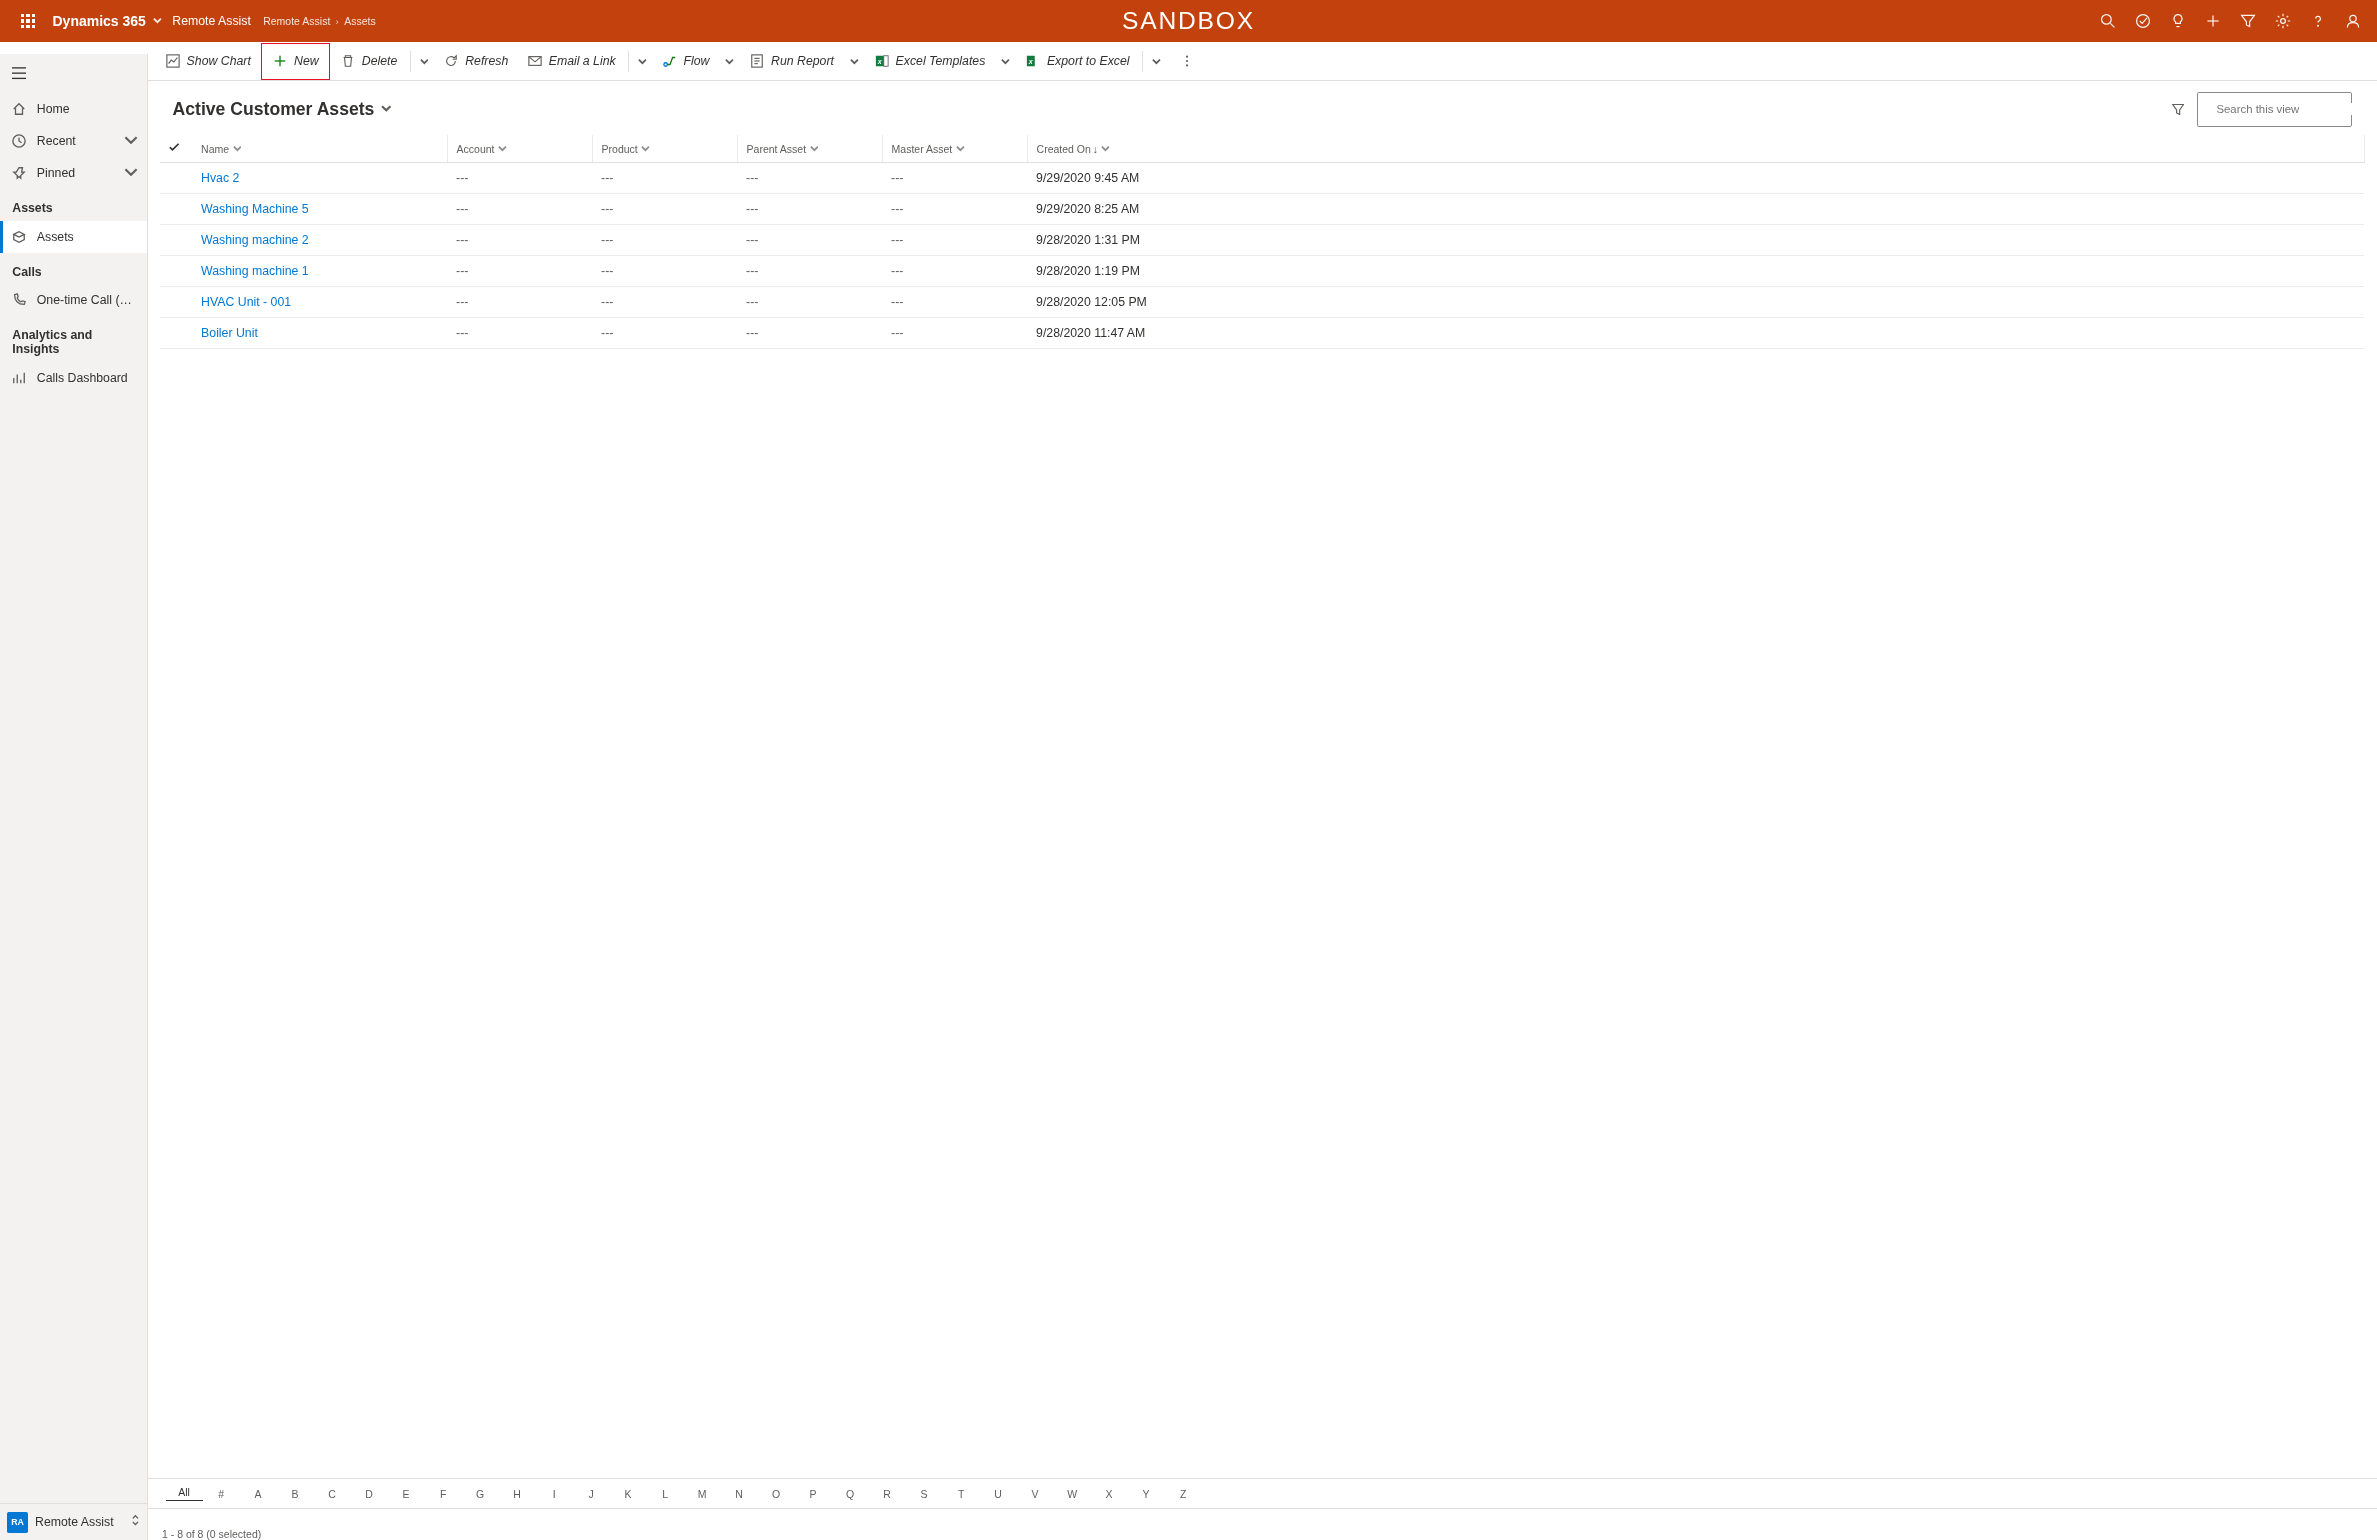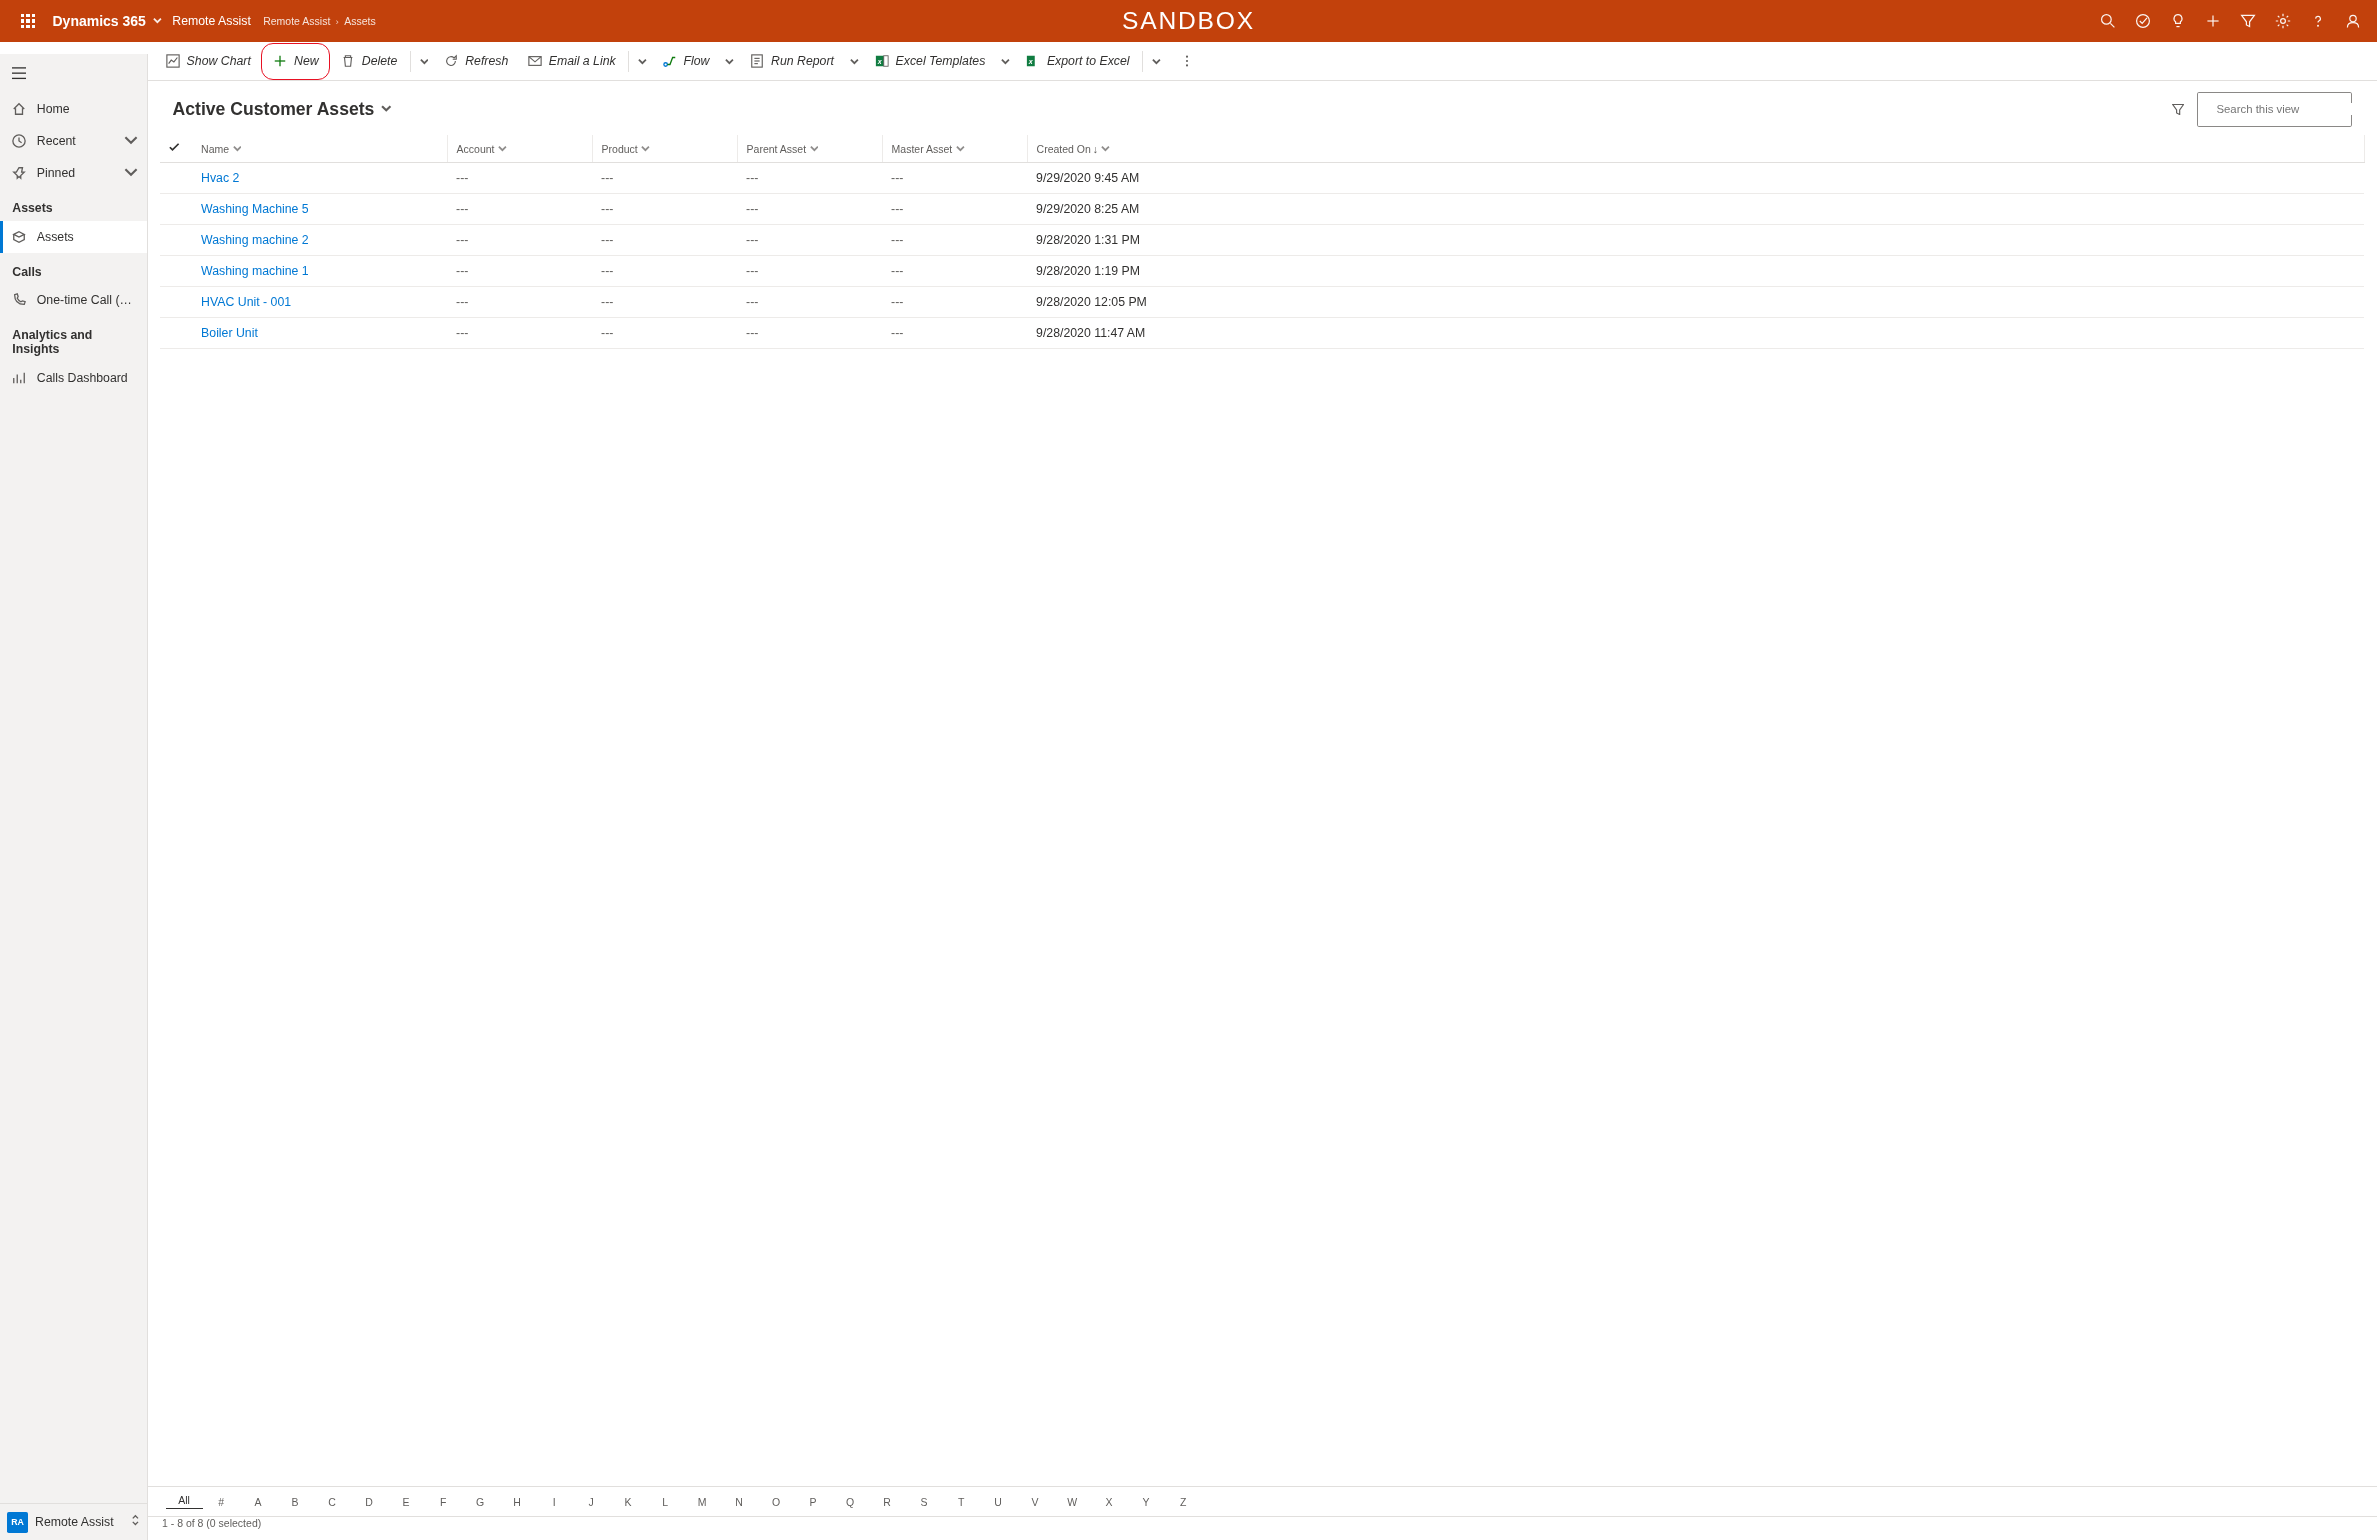--- a/index.html
+++ b/index.html
@@ -45,21 +45,21 @@
     
     .main { flex:1; display:flex; flex-direction:column; min-width:0; }
     
     
     .cmd-bar { height: 39px; border-bottom: 0.9px solid #e1dfdd; display:flex; align-items:center; padding: 0 8.8px; gap:1.8px;font-style:italic; }
     .cmd-btn { height: 28px; display:flex; align-items:center; padding: 0 8.8px; gap:7px; cursor:pointer; font-size:12.3px; color:#323130; border-radius:1.8px; }
     .cmd-btn svg { width:14px; height:14px; }
     .cmd-sep { width:0.9px; height:21px; background:#e1dfdd; margin:0 1.8px; }
     .cmd-chev { padding:0 5.3px; cursor:pointer; height:28px; display:flex; align-items:center; color:#605e5c; }
     .cmd-chev svg { width:8.8px; height:8.8px; stroke:#605e5c; fill:none; stroke-width:2; }
-    .highlight-new { border: 1.8px solid #e81123; padding: 3.5px 1.8px; border-radius:12px; }
+    .highlight-new { border: 1.8px solid #e81123; padding: 3.5px 1.8px; border-radius:0; }
     .cmd-more { margin-left:3.5px; }
     
     
     .view-header { display:flex; align-items:center; padding: 10.5px 24.6px 5.3px; }
     .view-title { font-size: 17.6px; font-weight: 600; margin-right: 7px; }
     .view-header .chev { color:#605e5c; }
     .view-spacer { flex:1; }
     .filter-icon { width:28px; height:28px; display:flex; align-items:center; justify-content:center; cursor:pointer; margin-right:5.3px; }
     .filter-icon svg { width:12.3px; height:12.3px; stroke:#605e5c; fill:none; stroke-width:1.5; }
     .search-box { width:155px; height:35px; border:0.9px solid #8a8886; border-radius:1.8px; display:flex; align-items:center; padding:0 18px; }
@@ -78,21 +78,21 @@
     .grid td.name a { color:#0078d4; text-decoration:none; }
     .grid td.dash { color:#605e5c; }
     .sort-arrow { margin-left:1.8px; }
     
     
     .alpha-bar { height:30px; border-top:0.9px solid #e1dfdd; display:flex; align-items:center; padding:0 17.6px; gap:0; font-size:10.5px; color:#605e5c; }
     .alpha-bar span { width:37px; text-align:center; cursor:pointer; }
     .alpha-bar span.active { color:#323130; border-bottom:1.8px solid #323130; padding-bottom:1.8px; }
     
     
-    .status-bar { height:24px; border-top:0.9px solid #e1dfdd; display:flex; align-items:flex-start; padding:0 14px; font-size:10.5px; color:#605e5c; }
+    .status-bar { height:32px; border-top:0.9px solid #e1dfdd; display:flex; align-items:flex-end; padding:0 14px; font-size:10.5px; color:#605e5c; }
     
     .chev-svg { width:8.8px; height:8.8px; stroke:currentColor; fill:none; stroke-width:2; }
   </style>
 </head>
 <body>
 
 <div class="top-bar">
   <div class="top-left">
     <div class="waffle">
       <div class="waffle-grid">

